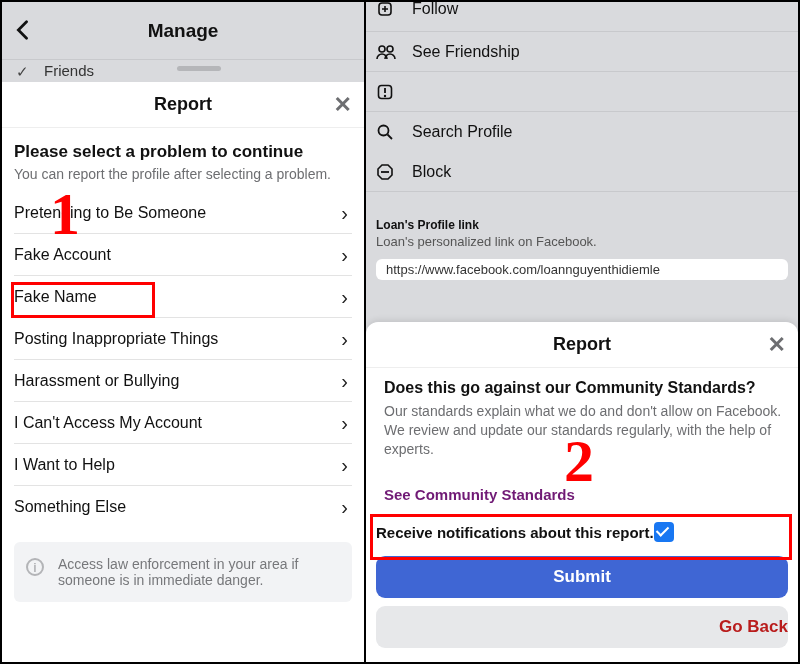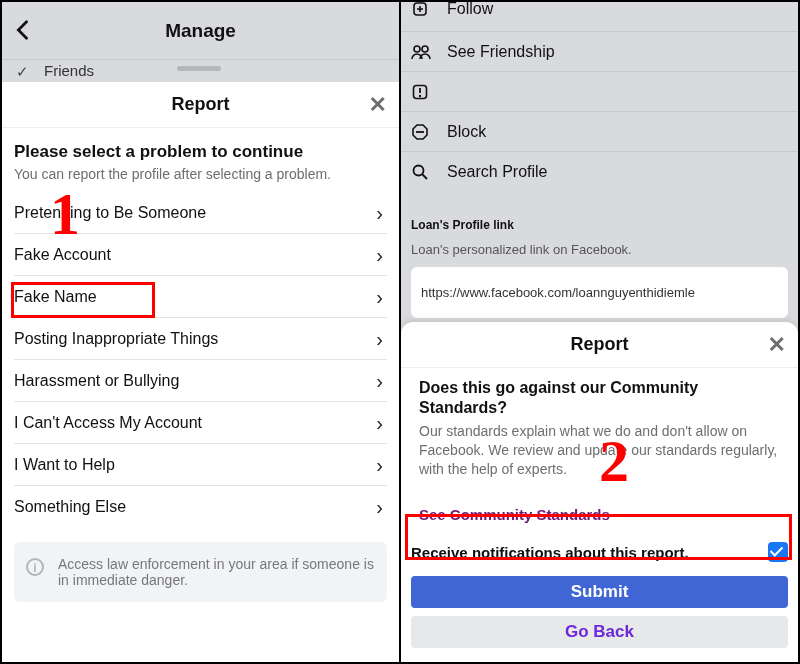--- a/index.html
+++ b/index.html
@@ -16,21 +16,21 @@
     border: 2px solid #000;
     display: flex;
     position: relative;
   }
   .pane {
     height: 100%;
     position: relative;
     overflow: hidden;
   }
   .pane-left {
-    width: 399px;
+    width: 364px;
     border-right: 2px solid #000;
   }
   .pane-right {
     flex: 1;
   }
   
   .nav-header {
     height: 58px;
     background: #d9dadd;
     position: relative;
@@ -185,26 +185,26 @@
   .profile-opt .picon {
     width:22px;
     text-align:center;
     color:#111;
     font-size:17px;
   }
   .profile-link-block{
     padding: 10px 10px 4px 10px;
   }
   .pl-title{ font-size:12px;font-weight:700;color:#111;}
-  .pl-sub{ font-size:13px;color:#555;margin-top:10px;}
+  .pl-sub{ font-size:13px;color:#555;margin-top:2px;}
   .url-pill{
     margin:6px 10px 0 10px;
     background:#fff;
     border-radius:6px;
-    padding:18px 10px;
+    padding:3px 10px;
     font-size:13px;
     color:#333;
     white-space:nowrap;
     overflow:hidden;
   }
   .sheet-right {
     position:absolute;
     left:0;right:0;bottom:0;
     background:#fff;
     border-top-left-radius:12px;
@@ -219,42 +219,42 @@
     border-bottom:1px solid #eee;
     position:relative;
   }
   .cs-block{ padding:10px 10px 0 18px; }
   .cs-q{ font-size:16px;font-weight:700;color:#111;line-height:1.25;}
   .cs-desc{font-size:14px;color:#6d6e71;margin-top:4px;line-height:1.35;}
   .cs-link{font-size:15px;color:#701a75;font-weight:600;margin-top:27px;display:inline-block;}
   .notif-row{
     padding: 18px 10px 8px 10px;
     font-size:15px;font-weight:700;color:#111;
-    display:flex;align-items:center;justify-content:space-between;
+    display:flex;align-items:center;
   }
   .chk{
     width:20px;height:20px;border-radius:4px;background:#1877f2;position:relative;
   }
   .chk::after{
     content:"";
     position:absolute;
     left:5px;top:2px;width:5px;height:10px;
     border-right:2px solid #fff;border-bottom:2px solid #fff;
     transform:rotate(45deg);
   }
   .btn{
     margin: 6px 10px 0 10px;
-    height:32px;
-    border-radius:4px;
+    height:42px;
+    border-radius:9px;
     display:flex;align-items:center;justify-content:center;
     font-size:17px;font-weight:700;
     cursor:pointer;
   }
   .btn-primary{ background:#3f66d4;color:#fff;}
-  .btn-secondary{ background:#e7e8ea;color:#6d28d9;margin-top:8px;}
+  .btn-secondary{ background:#e7e8ea;color:#b91c1c;margin-top:8px;justify-content:flex-end;}
   svg{display:block;}
 </style>
 </head>
 <body>
 
 <div class="frame">
 
   <div class="pane pane-left">
     <div class="nav-header">
       <span class="nav-back">
@@ -320,37 +320,37 @@
     </div>
     <div class="profile-opt">
       <span class="picon">
         <svg width="18" height="18" viewBox="0 0 18 18">
             <rect x="2.5" y="2.5" width="13" height="13" rx="3" fill="none" stroke="#111" stroke-width="1.6"></rect>
             <line x1="9" y1="5" x2="9" y2="10" stroke="#111" stroke-width="1.8"></line>
             <circle cx="9" cy="13" r="1.2" fill="#111"></circle>
           </svg>
       </span>
     </div>
+    <div class="profile-opt" style="border-bottom:none;">
+      <span class="picon">
+        <svg width="18" height="18" viewBox="0 0 18 18">
+            <circle cx="7.5" cy="7.5" r="5" fill="none" stroke="#111" stroke-width="1.8"></circle>
+            <line x1="11.5" y1="11.5" x2="16" y2="16" stroke="#111" stroke-width="1.8"></line>
+          </svg>
+      </span>
+      <span>Search Profile</span>
+    </div>
     <div class="profile-opt">
       <span class="picon">
         <svg width="18" height="18" viewBox="0 0 18 18">
             <path d="M2 6 L6 2 H12 L16 6 V12 L12 16 H6 L2 12 Z" fill="none" stroke="#111" stroke-width="1.6"></path>
             <line x1="5" y1="9" x2="13" y2="9" stroke="#111" stroke-width="1.8"></line>
           </svg>
       </span>
       <span>Block</span>
-    </div>
-    <div class="profile-opt" style="border-bottom:none;">
-      <span class="picon">
-        <svg width="18" height="18" viewBox="0 0 18 18">
-            <circle cx="7.5" cy="7.5" r="5" fill="none" stroke="#111" stroke-width="1.8"></circle>
-            <line x1="11.5" y1="11.5" x2="16" y2="16" stroke="#111" stroke-width="1.8"></line>
-          </svg>
-      </span>
-      <span>Search Profile</span>
     </div>
     <div style="height:16px;"></div>
     <div class="profile-link-block">
       <div class="pl-title">Loan's Profile link</div>
       <div class="pl-sub">Loan's personalized link on Facebook.</div>
     </div>
     <div class="url-pill">https://www.facebook.com/loannguyenthidiemle</div>
 
     <div class="sheet-right">
       <div class="sheet-r-header">

